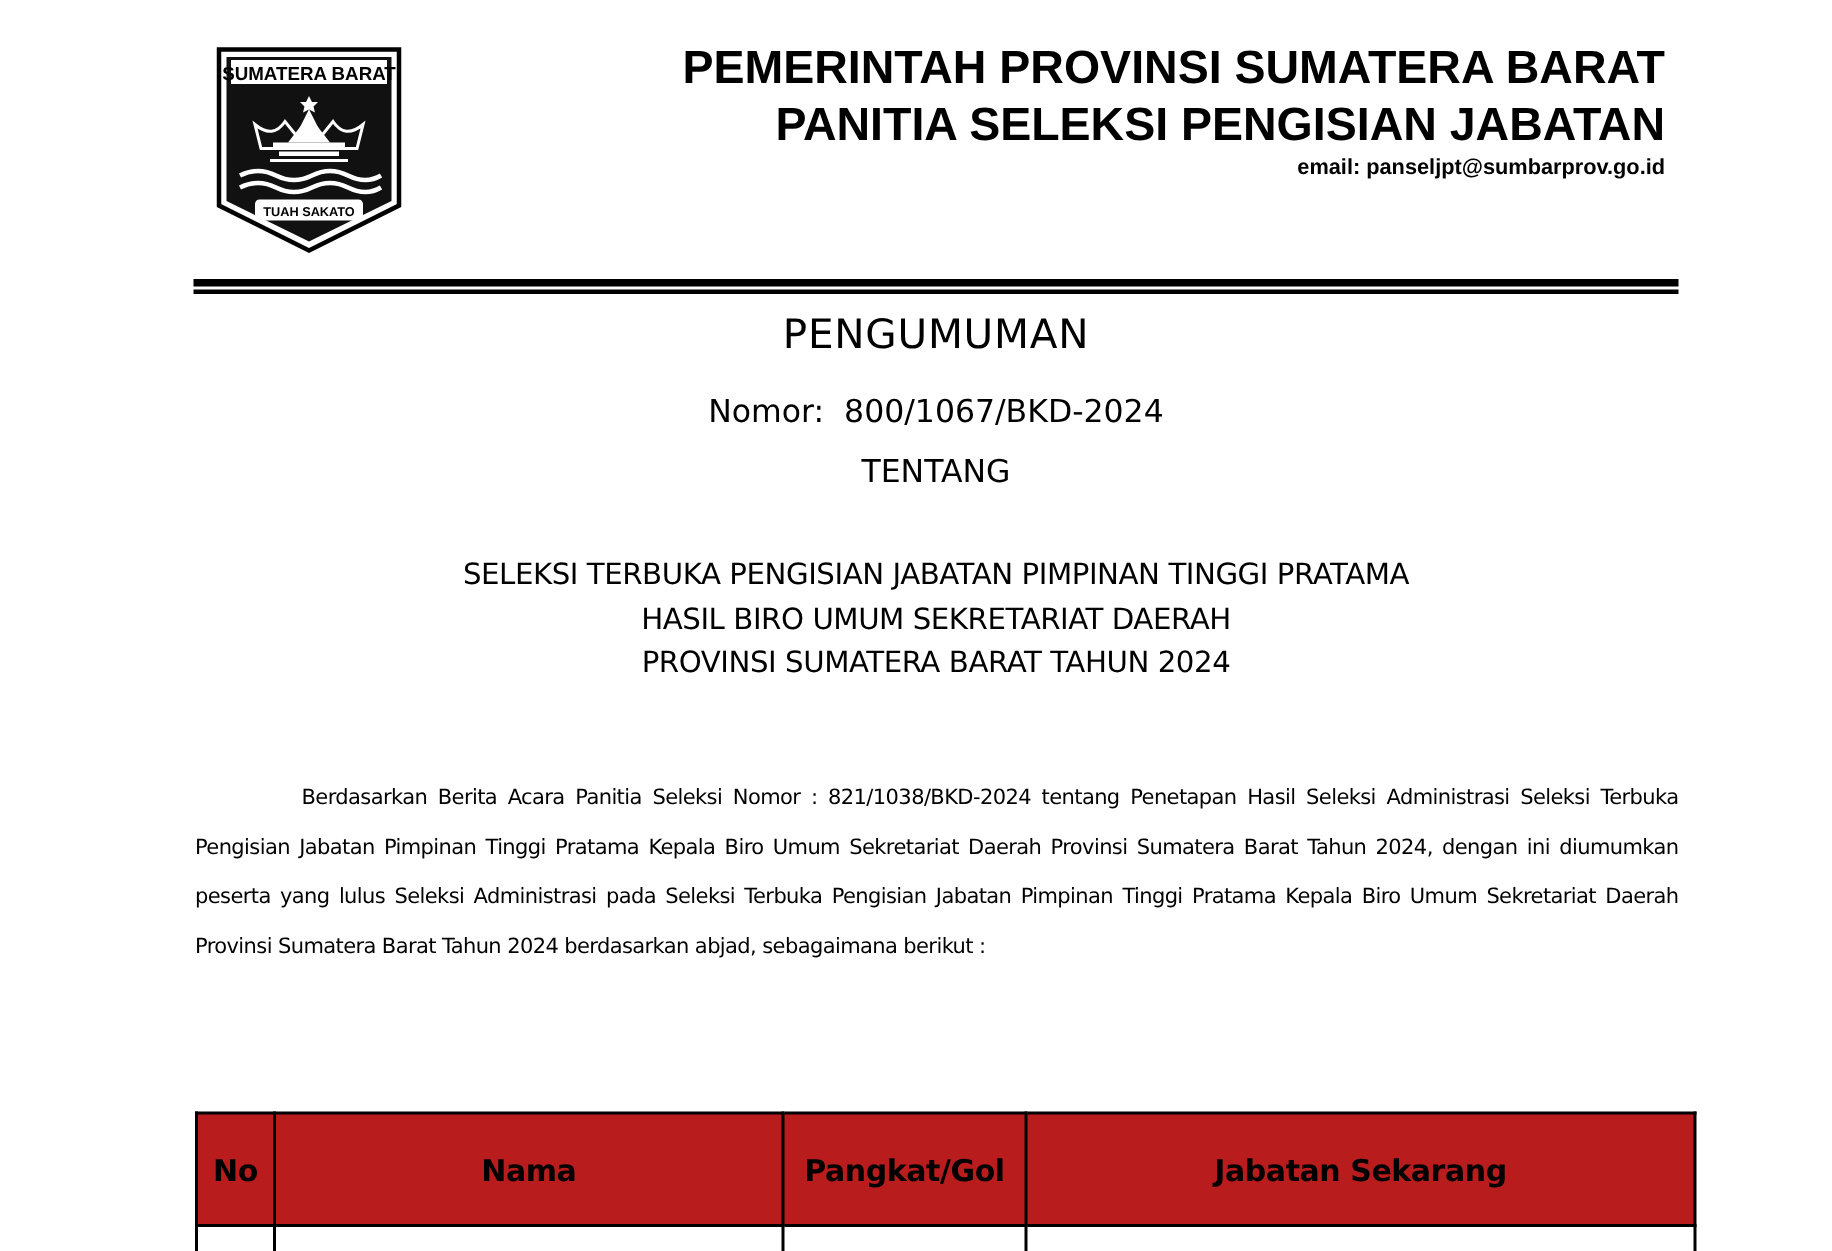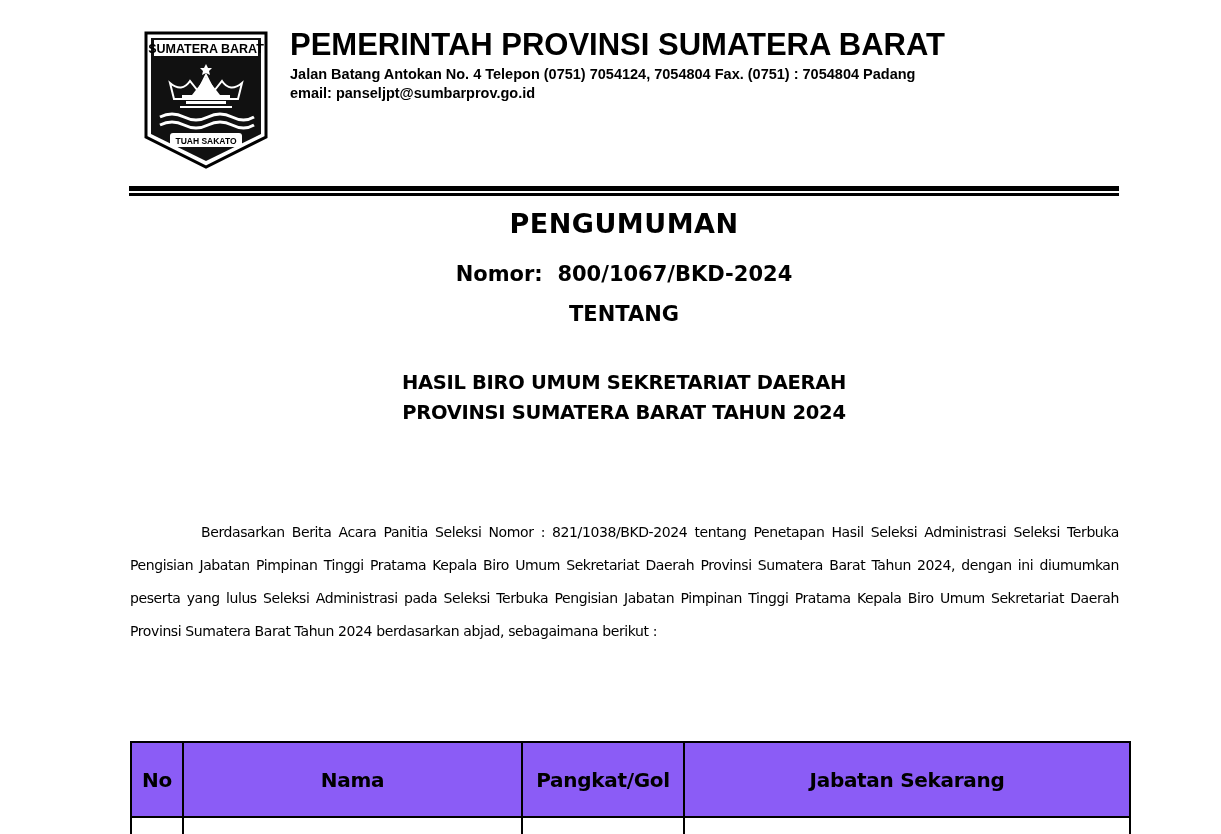--- a/index.html
+++ b/index.html
@@ -1,31 +1,31 @@
 <!DOCTYPE html>
 <html><head>
 <meta charset="utf-8">
 <style>
   html, body { margin: 0; padding: 0; background: #ffffff; }
   body { width: 1221px; height: 834px; overflow: hidden; position: relative; font-family: "DejaVu Sans", sans-serif; color: #000; }
   .logo { position: absolute; left: 142px; top: 31px; width: 128px; height: 138px; }
-  .kop { position: absolute; left: 290px; top: 26px; width: 820px; text-align: left; font-family: "Liberation Sans", sans-serif; font-weight: bold; }
+  .kop { position: absolute; left: 290px; top: 26px; width: 820px; text-align: right; font-family: "Liberation Sans", sans-serif; font-weight: bold; }
   .kop .t { font-size: 31px; line-height: 38px; letter-spacing: 0px; }
   .kop .addr { font-size: 14.5px; line-height: 18px; margin-top: 1px; }
   .kop .mail a { color: #000; }
   .rule1 { position: absolute; left: 129px; top: 186px; width: 990px; height: 5px; background: #000; }
   .rule2 { position: absolute; left: 129px; top: 193px; width: 990px; height: 3px; background: #000; }
-  .center { position: absolute; left: 129px; width: 990px; text-align: center; font-weight: bold; }
+  .center { position: absolute; left: 129px; width: 990px; text-align: center; font-weight: normal; }
   .peng { top: 207px; font-size: 27px; line-height: 34px; letter-spacing: 0.5px; }
   .nomor { top: 242px; font-size: 21px; line-height: 28px; }
   .tentang { top: 299px; font-size: 21px; line-height: 30px; }
   .judul { top: 368px; font-size: 19.5px; line-height: 29.5px; letter-spacing: -0.3px; }
   .para { position: absolute; left: 130px; top: 516px; width: 989px; font-size: 14px; line-height: 33px; text-align: justify; text-indent: 71px; letter-spacing: -0.4px; }
   table.tbl { position: absolute; left: 130px; top: 741px; width: 1001px; border-collapse: collapse; }
-  table.tbl th { background: #8b5cf6; border: 2px solid #000; font-size: 20px; font-weight: bold; height: 73px; padding: 0 6px; letter-spacing: -0.3px; }
+  table.tbl th { background: #b91c1c; border: 2px solid #000; font-size: 20px; font-weight: bold; height: 73px; padding: 0 6px; letter-spacing: -0.3px; }
   table.tbl td { border: 2px solid #000; height: 40px; border-bottom: none; font-size: 18px; color: #888; vertical-align: top; padding-top: 8px; }
 </style>
 </head>
 <body>
 
 <div class="logo">
   <svg width="128" height="138" viewBox="0 0 128 138">
     <path d="M4 2 H124 V106 L64 136 L4 106 Z" fill="#fff" stroke="#000" stroke-width="3"></path>
     <path d="M9 7 H119 V103 L64 130 L9 103 Z" fill="#111"></path>
     <rect x="12" y="9" width="104" height="16" fill="#fff"></rect>
@@ -38,35 +38,36 @@
     <rect x="38" y="75" width="52" height="2" fill="#fff"></rect>
     <path d="M18 86 Q30 80 42 86 T66 86 T90 86 T112 86" fill="none" stroke="#fff" stroke-width="3"></path>
     <path d="M18 94 Q30 88 42 94 T66 94 T90 94 T112 94" fill="none" stroke="#fff" stroke-width="3"></path>
     <rect x="28" y="102" width="72" height="14" rx="3" fill="#fff"></rect>
     <text x="64" y="113" text-anchor="middle" font-family="Liberation Sans, sans-serif" font-weight="bold" font-size="8.5" fill="#000">TUAH SAKATO</text>
   </svg>
 </div>
 
 <div class="kop">
   <div class="t">PEMERINTAH PROVINSI SUMATERA BARAT</div>
-  <div class="addr">Jalan Batang Antokan No. 4 Telepon (0751) 7054124, 7054804 Fax. (0751) : 7054804 Padang</div>
+  <div class="t">PANITIA SELEKSI PENGISIAN JABATAN</div>
   <div class="addr mail">
     <span>email:</span>
     <a>panseljpt@sumbarprov.go.id</a>
   </div>
 </div>
 
 <div class="rule1"></div>
 <div class="rule2"></div>
 
 <div class="center peng">PENGUMUMAN</div>
 <div class="center nomor" style="white-space:pre;margin-top:18px;">Nomor:  800/1067/BKD-2024</div>
 <div class="center tentang">TENTANG</div>
 
 <div class="center judul">
+  <div>SELEKSI TERBUKA PENGISIAN JABATAN PIMPINAN TINGGI PRATAMA</div>
   <div>HASIL BIRO UMUM SEKRETARIAT DAERAH</div>
   <div>PROVINSI SUMATERA BARAT TAHUN 2024</div>
 </div>
 
 <div class="para">Berdasarkan Berita Acara Panitia Seleksi Nomor : 821/1038/BKD-2024 tentang Penetapan Hasil Seleksi Administrasi Seleksi Terbuka Pengisian Jabatan Pimpinan Tinggi Pratama Kepala Biro Umum Sekretariat Daerah Provinsi Sumatera Barat Tahun 2024, dengan ini diumumkan peserta yang lulus Seleksi Administrasi pada Seleksi Terbuka Pengisian Jabatan Pimpinan Tinggi Pratama Kepala Biro Umum Sekretariat Daerah Provinsi Sumatera Barat Tahun 2024 berdasarkan abjad, sebagaimana berikut :</div>
 
 <table class="tbl">
   <thead>
     <tr>
       <th style="width:38px">No</th>

